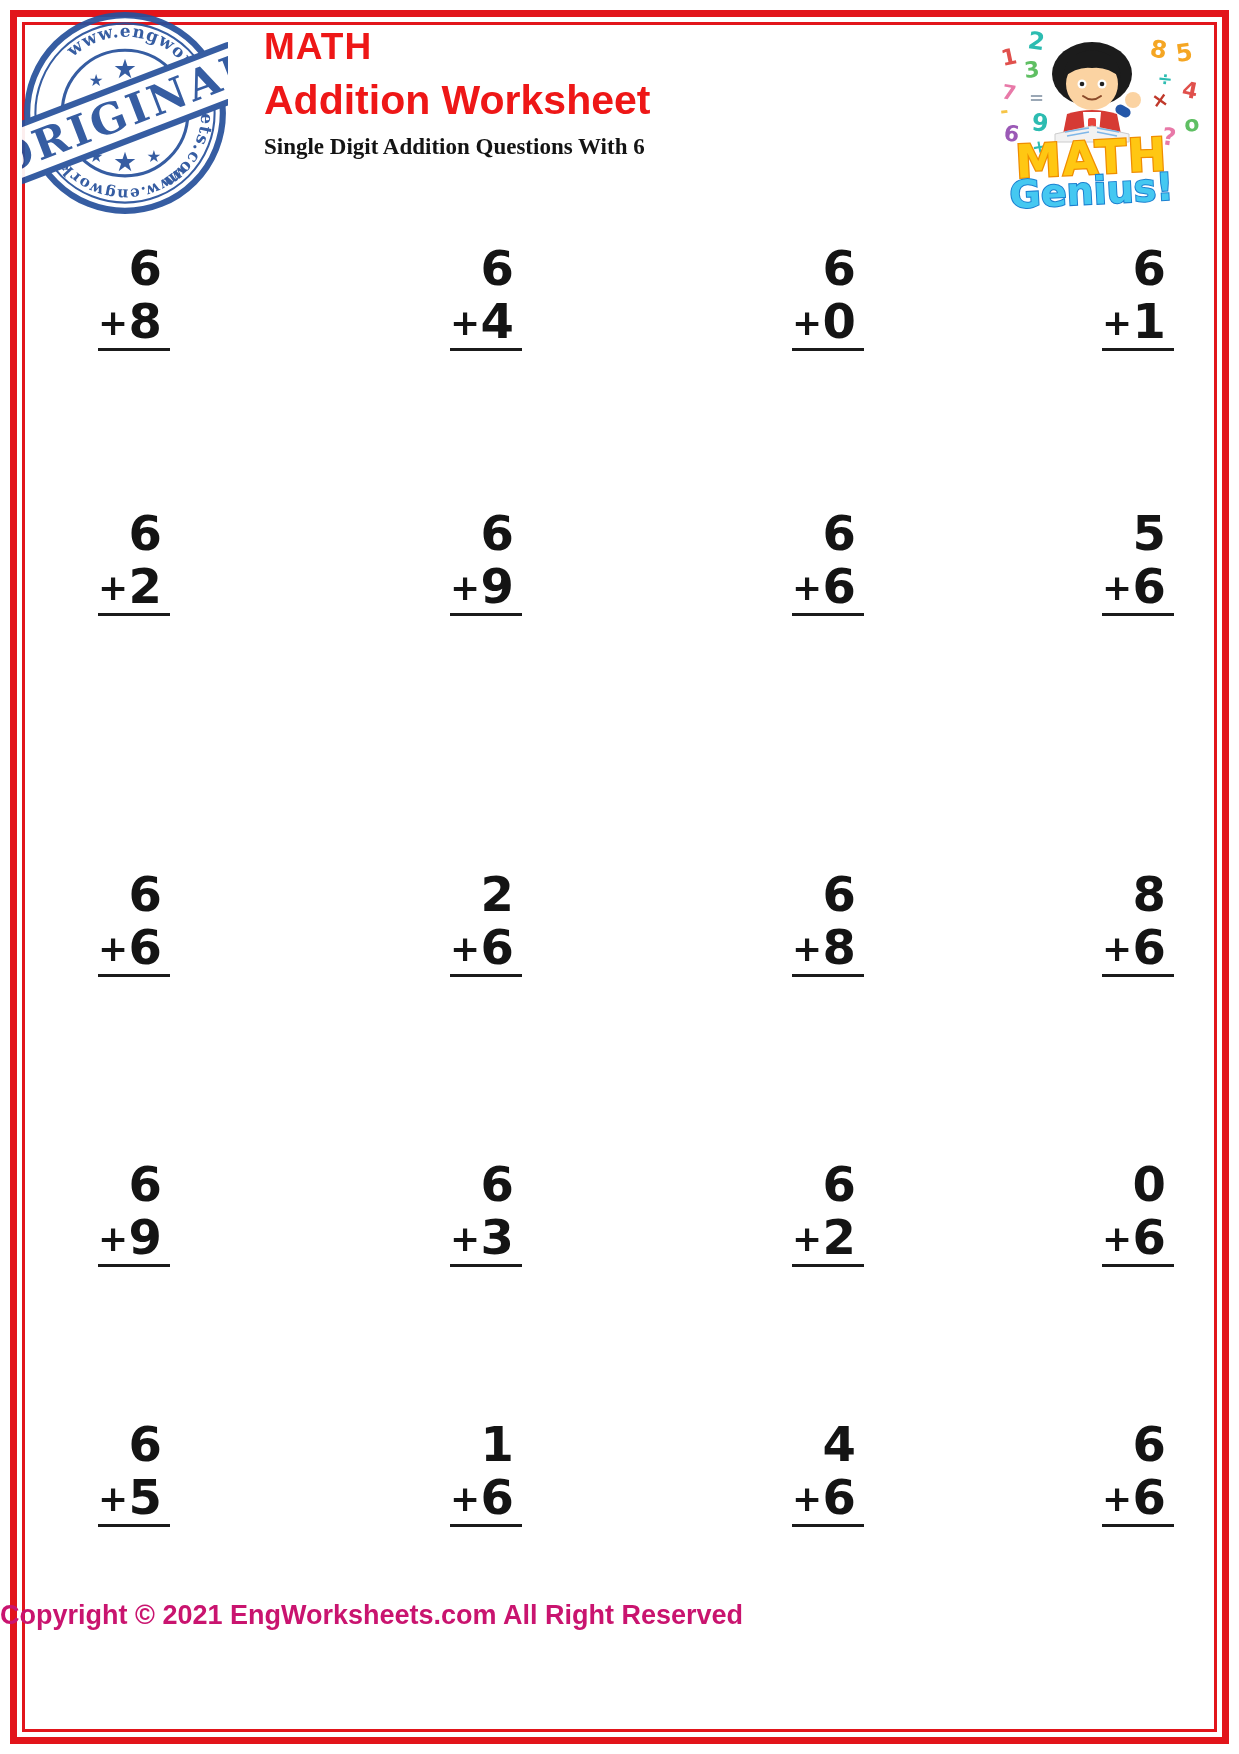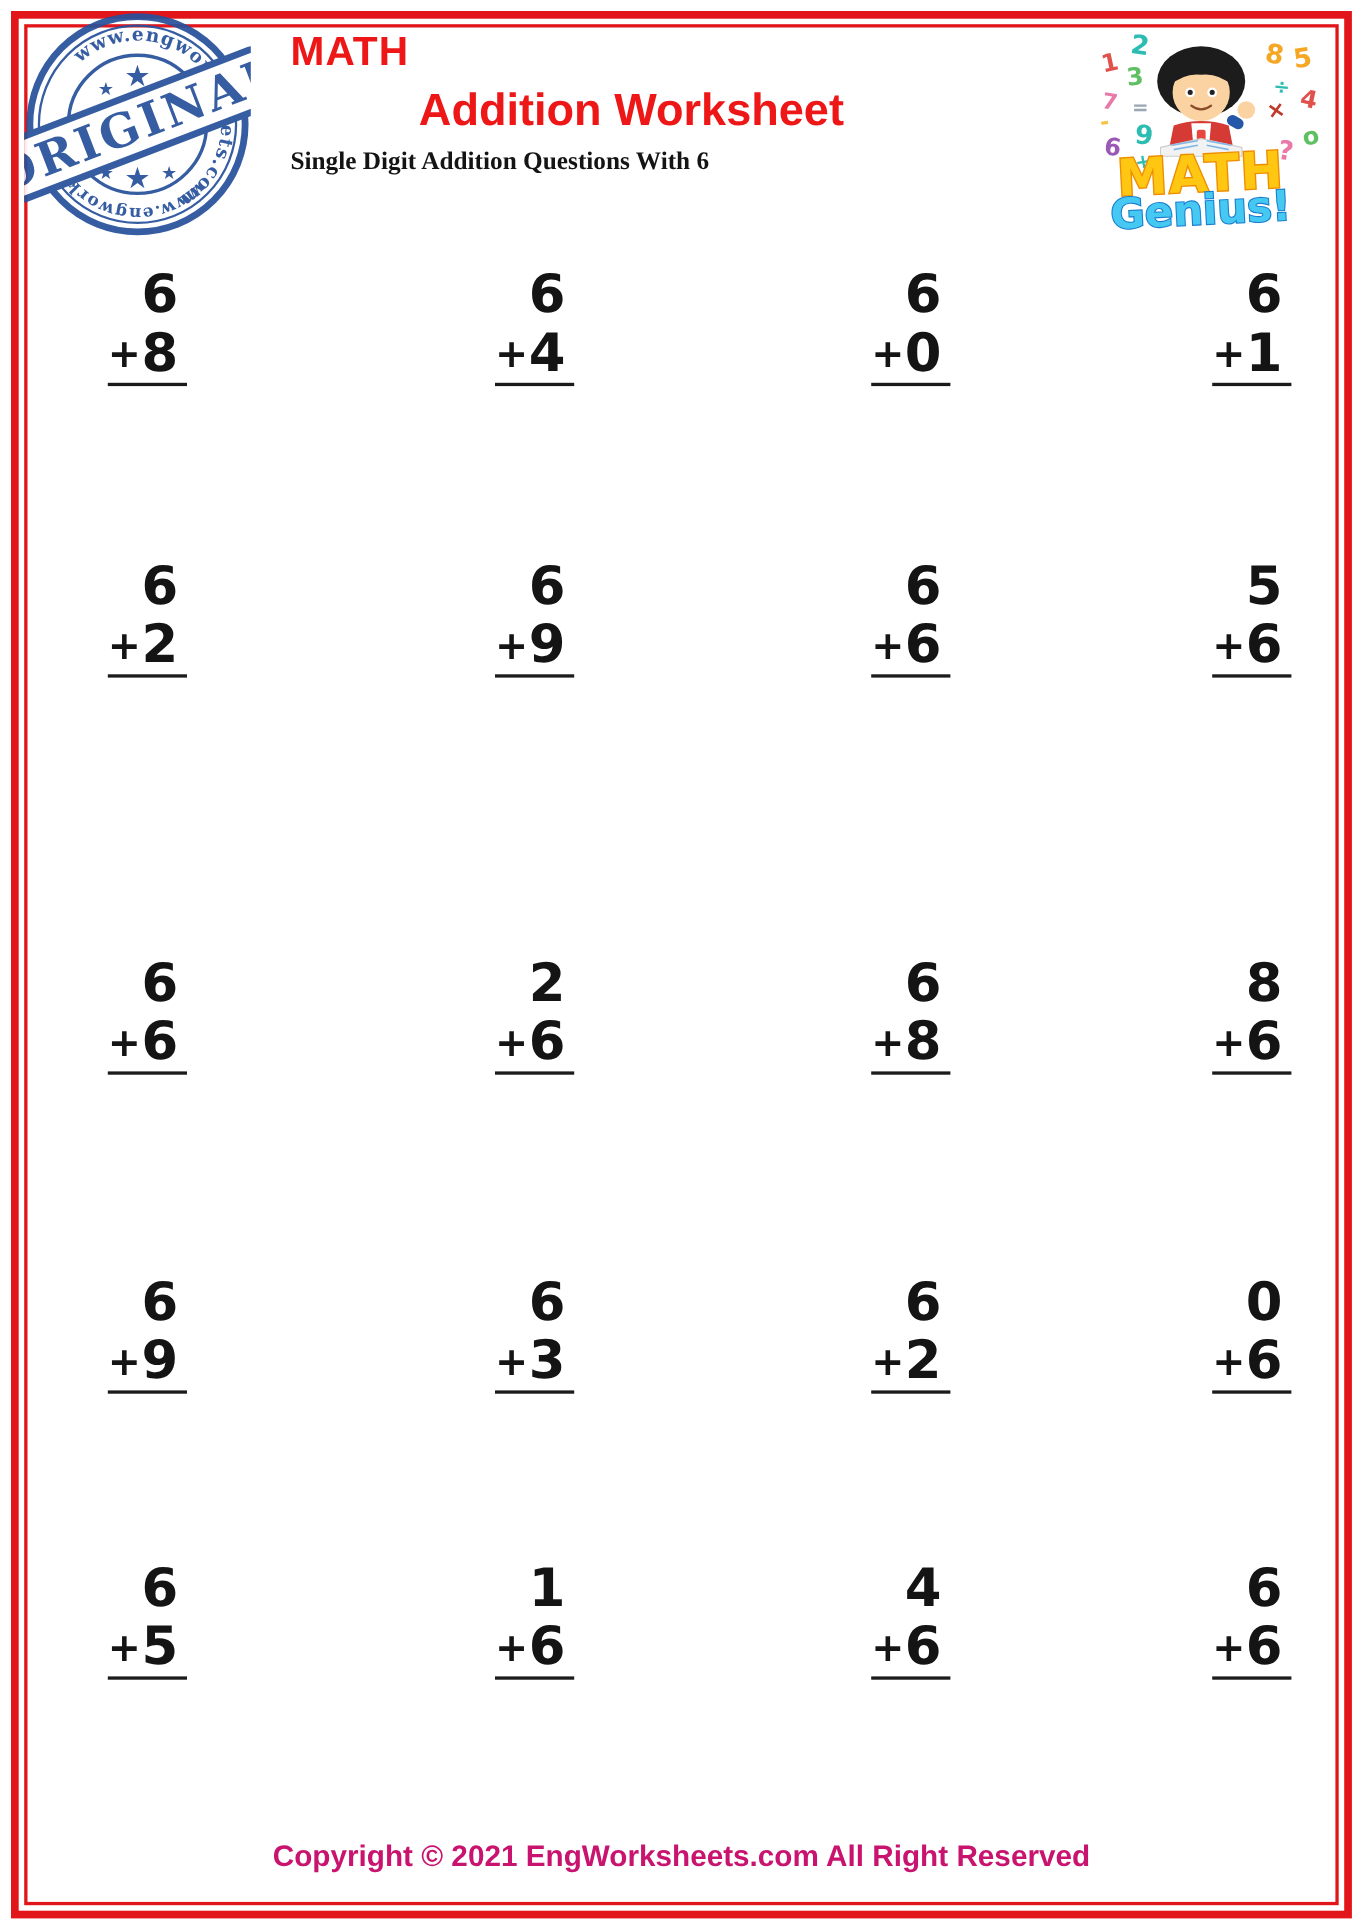--- a/index.html
+++ b/index.html
@@ -24,21 +24,20 @@
   .header{
     position:absolute; left:264px; top:26px; width:620px;
   }
   .header .title{
     color:#ee1717; font-size:37px; font-weight:bold; letter-spacing:1px;
     font-family:"Liberation Sans", sans-serif;
   }
   .header .subtitle{
     color:#ee1717; font-size:41px; font-weight:bold; margin-top:9px;
     font-family:"Liberation Sans", sans-serif;
-    text-align:center;
   }
   .header .description{
     color:#141414; font-size:23px; font-weight:bold; margin-top:10px;
     font-family:Liberation Serif, serif;
   }
   .logo{
     position:absolute; left:985px; top:22px; width:215px; height:190px;
   }
   .problems{
     position:absolute; left:0; top:0; width:1239px; height:1754px;
@@ -56,22 +55,22 @@
     border-bottom:3px solid #1b1b1b;
     line-height:44px;
   }
   .p-plus{
     font-size:36px; font-weight:bold; color:#141414; line-height:40px;
   }
   .p-bottom-num{
     font-size:48px; font-weight:bold; color:#141414;
   }
   .footer{
-    position:absolute; left:0; top:1672px; width:1239px;
-    text-align:center;
+    position:absolute; left:0; top:1600px; width:1239px;
+    text-align:left;
     color:#c9146f; font-size:27px; font-weight:bold;
     font-family:"Liberation Sans", sans-serif;
   }
 </style>
 </head>
 <body>
 
 <div class="frame-outer"></div>
 <div class="frame-inner"></div>
 

